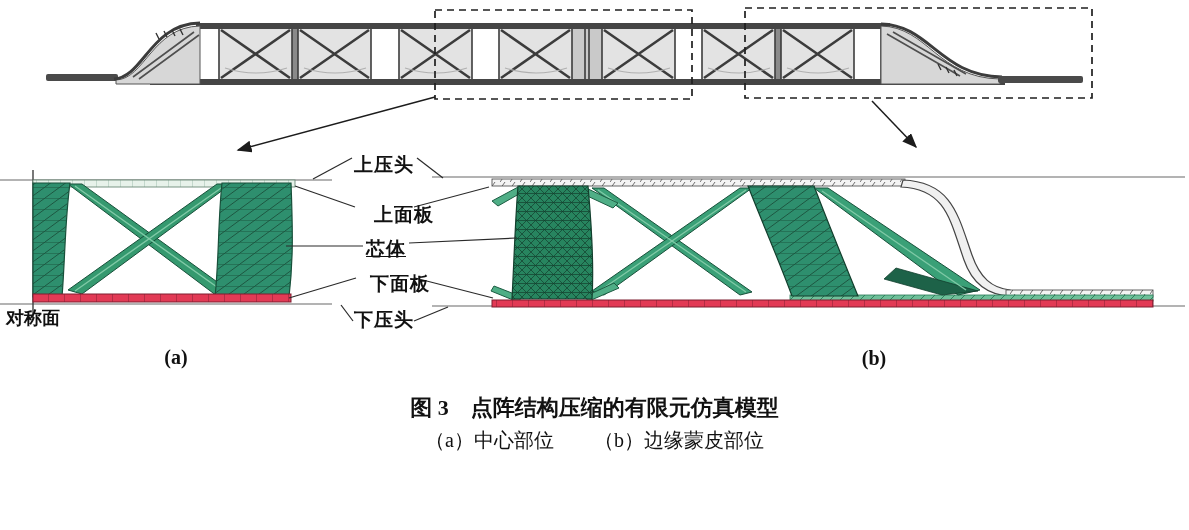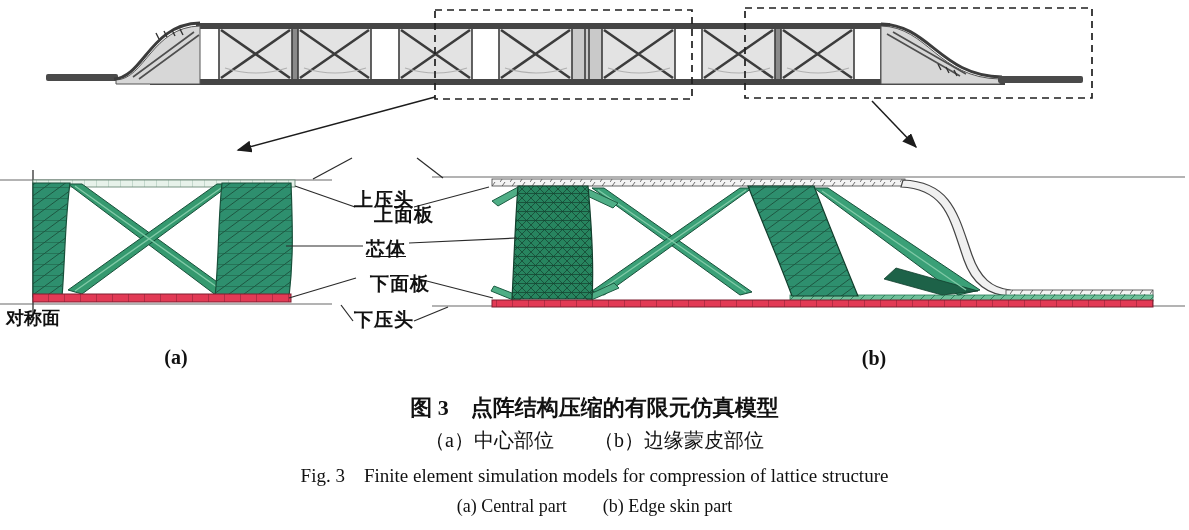--- a/index.html
+++ b/index.html
@@ -181,27 +181,25 @@
         <path d="M414,207 L489,187"></path>
     <path d="M363,246 L286,246"></path>
         <path d="M409,243 L516,238"></path>
     <path d="M356,278 L289,298"></path>
         <path d="M415,278 L493,298"></path>
     <path d="M353,321 L341,305"></path>
         <path d="M414,321 L448,307"></path>
   </g>
 </svg>
 
-<div class="lbl part center" style="left:384px;top:152px;margin-top:35px;">上压头</div>
+<div class="lbl part center" style="left:384px;top:152px;">上压头</div>
 <div class="lbl part center" style="left:404px;top:202px;">上面板</div>
 <div class="lbl part center" style="left:386px;top:236px;text-decoration:underline;">芯体</div>
 <div class="lbl part center" style="left:384px;top:271px;margin-left:16px;">下面板</div>
 <div class="lbl part center" style="left:384px;top:307px;">下压头</div>
 <div class="lbl" style="left:6px;top:306px;font-size:18px;">对称面</div>
 <div class="lbl sub center" style="left:176px;top:346px;">(a)</div>
 <div class="lbl sub center" style="left:874px;top:347px;">(b)</div>
 
 <div class="cap zh1">图 3　点阵结构压缩的有限元仿真模型</div>
 <div class="cap zh2">（a）中心部位　　（b）边缘蒙皮部位</div>
-<div class="cap en1">Fig. 3　Finite element simulation models for compression of lattice structure</div>
-<div class="cap en2">(a) Central part　　(b) Edge skin part</div>
 
 </div>
 
 </body></html>

